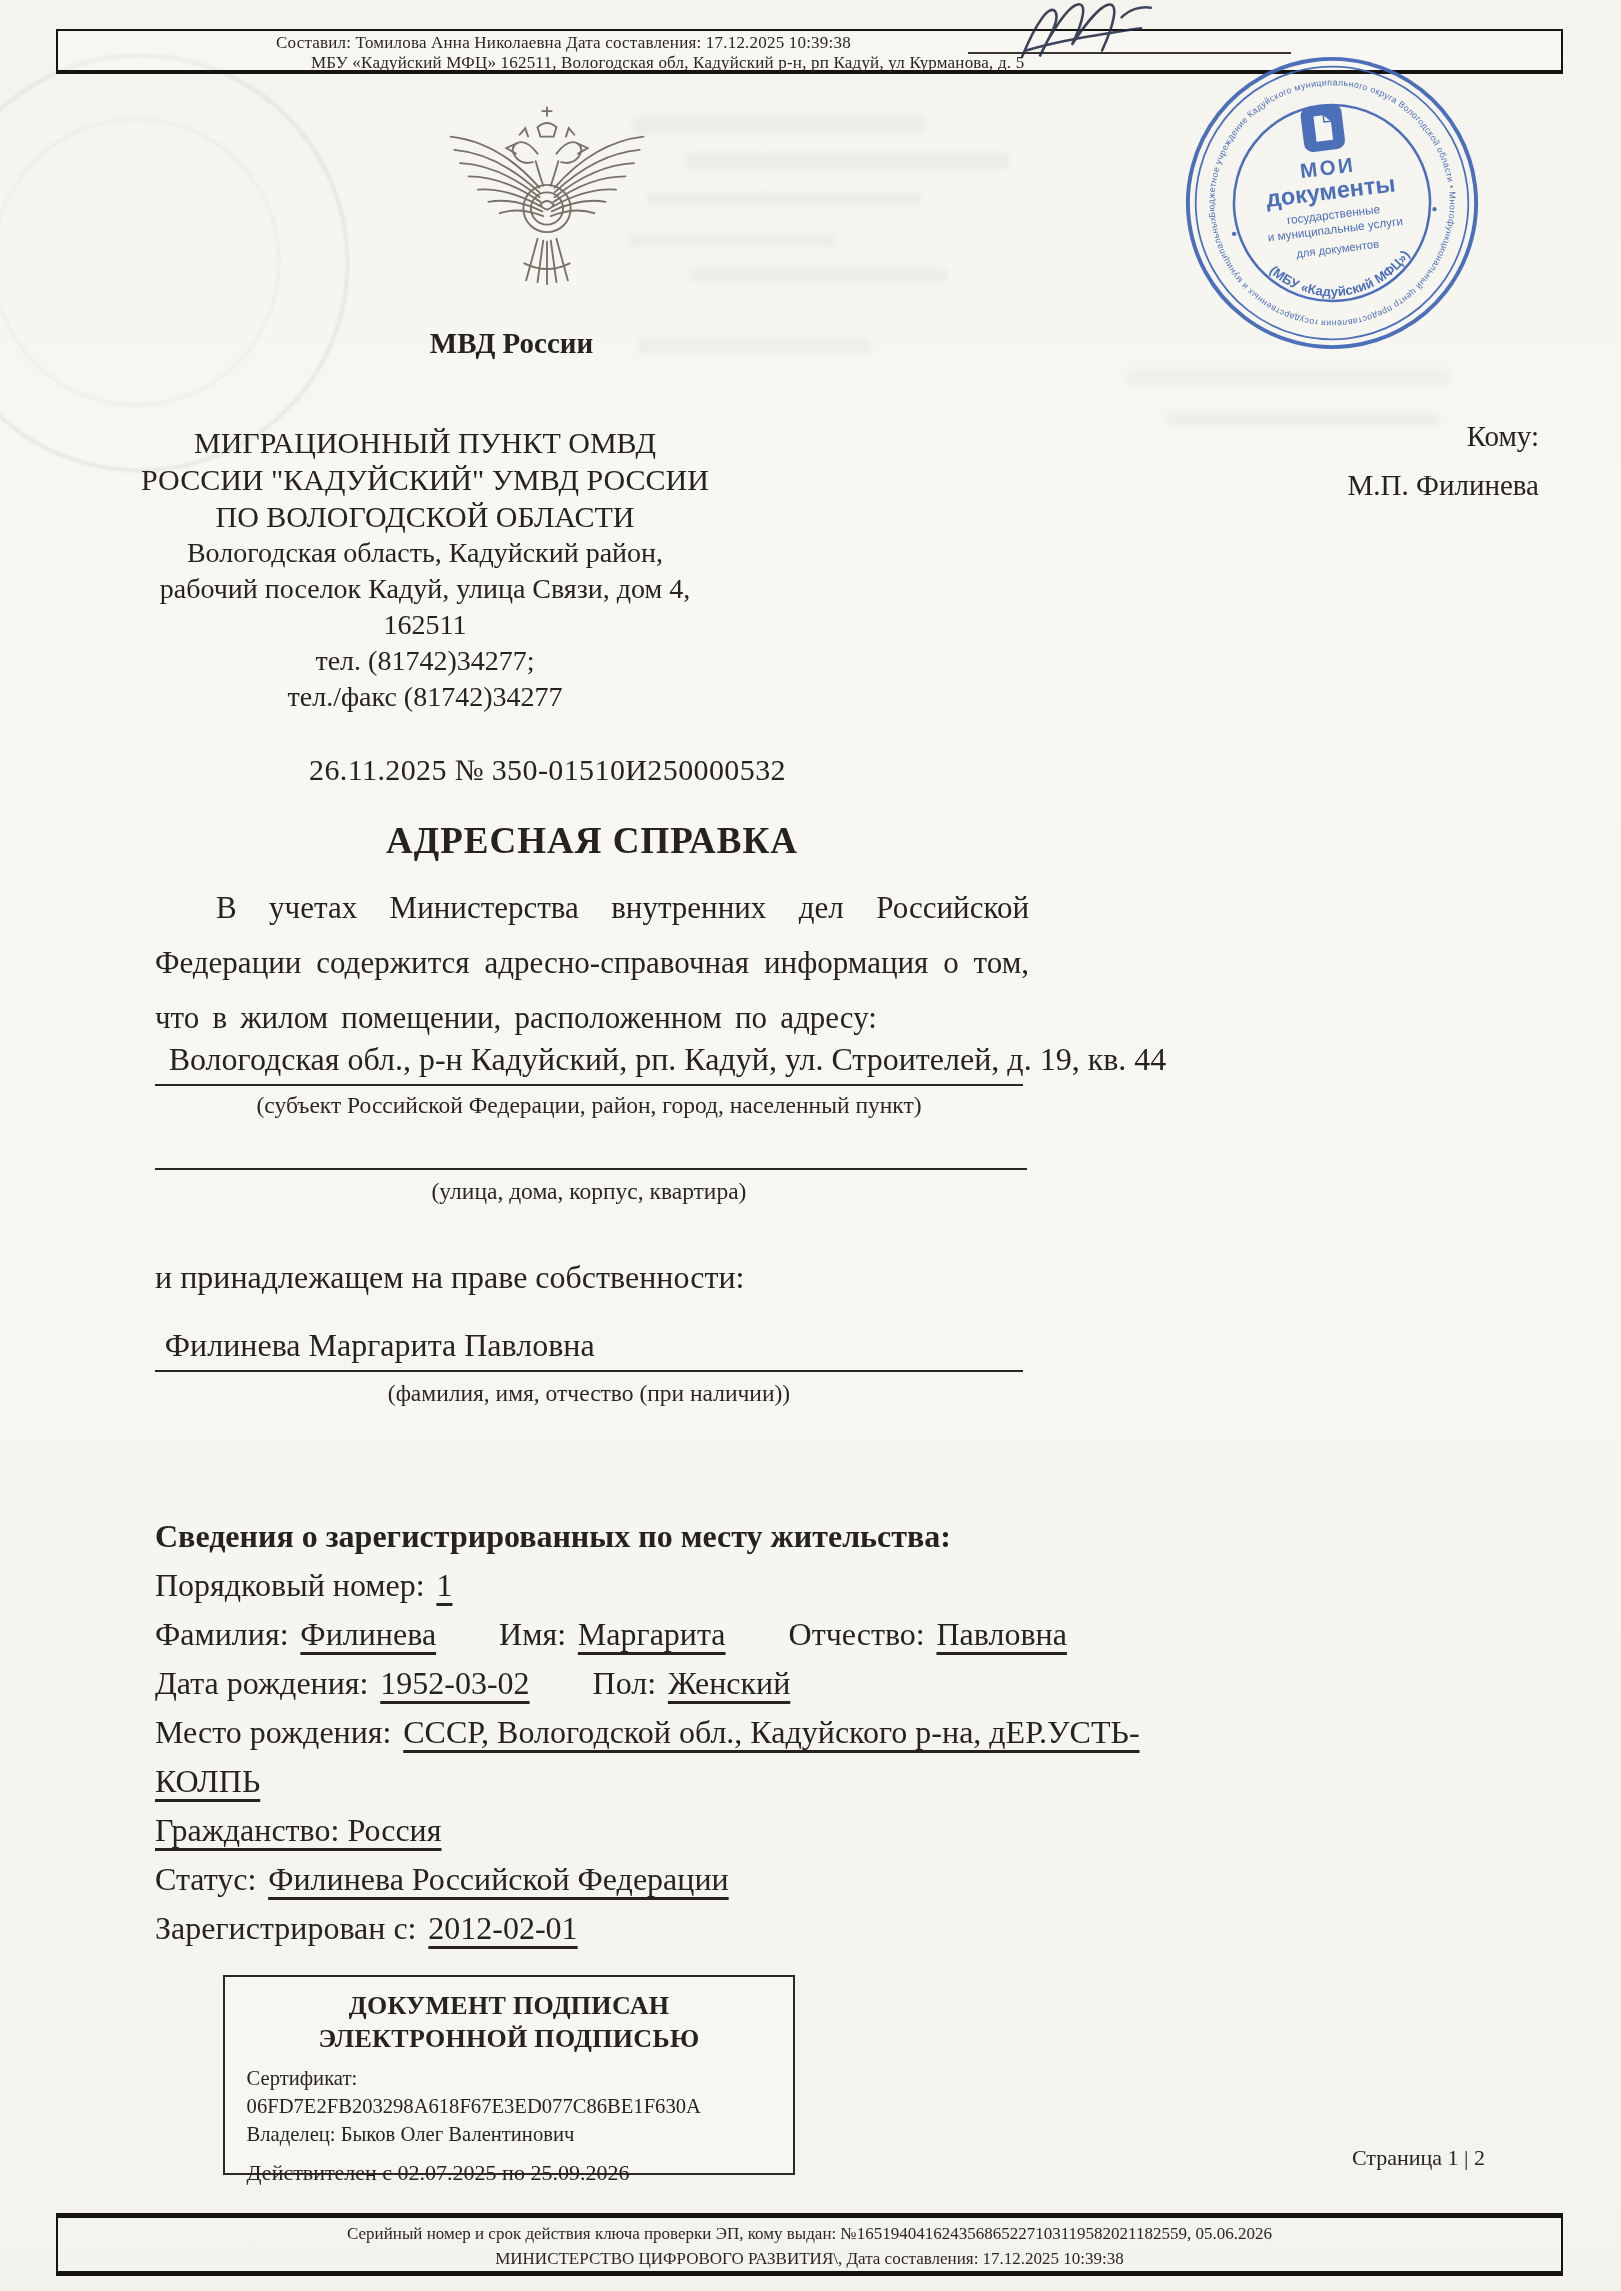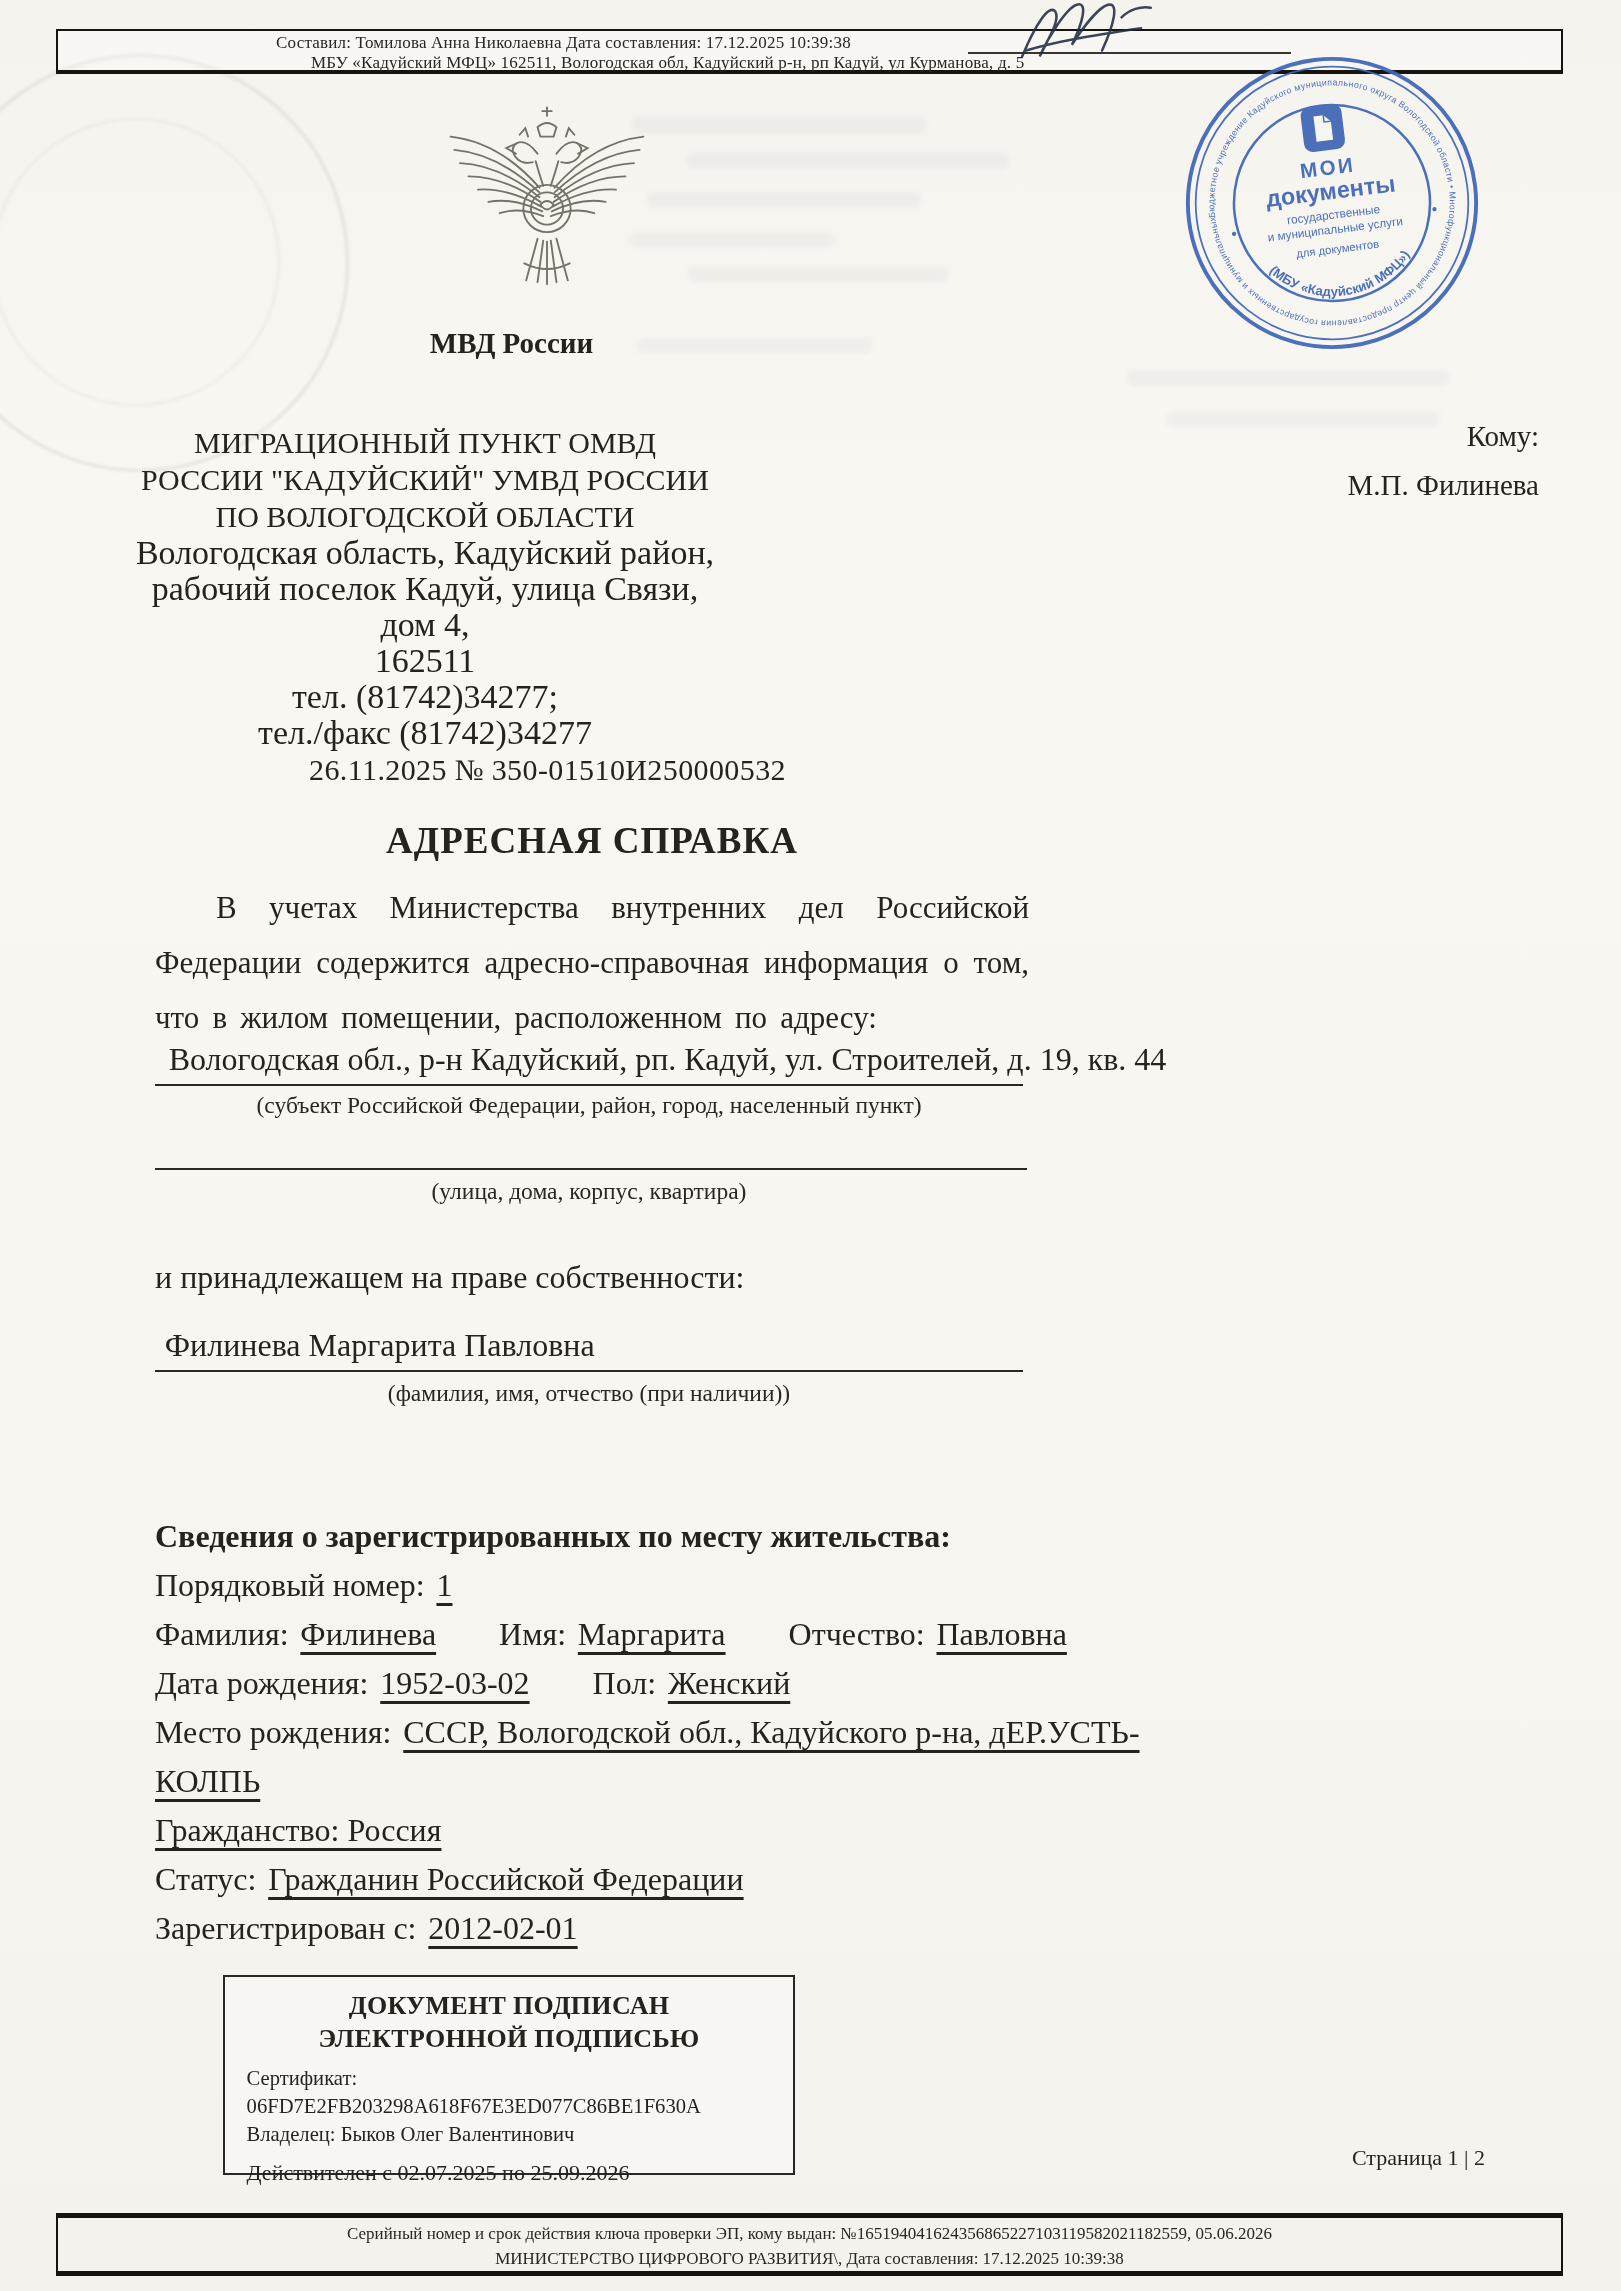--- a/index.html
+++ b/index.html
@@ -18,21 +18,21 @@
   .hb-sign-line{position:absolute;left:910px;top:20.6px;width:323px;border-bottom:2px solid #3a362e;}
   .signature-svg{left:1012px;top:-3.9px;width:147px;height:76px;z-index:6;}
   
   .faint-stamp{left:-69px;top:54px;width:412px;height:412px;border:3.9px solid rgba(125,138,125,.16);border-radius:50%;filter:blur(1.5px);}
   .faint-stamp-inner{left:-7.8px;top:118px;width:284px;height:284px;border:2.9px solid rgba(125,138,125,.11);border-radius:50%;filter:blur(1.5px);}
   
   .eagle-svg{left:443px;top:94px;width:208px;height:229px;opacity:.82;}
   .mvd-caption{left:384px;top:327px;width:255px;text-align:center;font-size:29px;font-weight:bold;}
   .issuer-block{left:129px;top:410px;width:592px;text-align:center;margin-top:14px;}
   .issuer-org{font-size:30px;line-height:37px;}
-  .issuer-addr{font-size:34px;line-height:36px;}
+  .issuer-addr{font-size:28px;line-height:36px;}
   
   .recipient{left:1274px;top:412px;width:265px;text-align:right;font-size:29px;line-height:49px;}
   
   .blue-stamp{left:1182px;top:53px;width:300px;height:300px;opacity:.93;}
   
   .doc-number{left:309px;top:753px;font-size:30px;letter-spacing:0.4px;}
   .doc-title{left:155px;top:819px;width:874px;text-align:center;font-size:37px;font-weight:bold;letter-spacing:1px;}
   .intro{left:155px;top:880px;width:874px;font-size:31px;line-height:55px;text-align:justify;text-indent:61px;word-spacing:5.4px;}
   
   .field{border-bottom:2.9px solid #2b2722;box-sizing:border-box;}
@@ -195,21 +195,21 @@
     <span class="pair"><span class="lbl">Дата рождения:</span><span class="uv">1952-03-02</span></span>
     <span><span class="lbl">Пол:</span><span class="uv">Женский</span></span>
   </div>
   <div>
     <span class="lbl">Место рождения:</span><span class="uv">СССР, Вологодской обл., Кадуйского р-на, дЕР.УСТЬ-КОЛПЬ</span>
   </div>
   <div>
     <span class="uv">Гражданство: Россия</span>
   </div>
   <div>
-    <span class="lbl">Статус:</span><span class="uv">Гражданин Российской Федерации</span>
+    <span class="lbl">Статус:</span><span class="uv">Филинева Российской Федерации</span>
   </div>
   <div>
     <span class="lbl">Зарегистрирован с:</span><span class="uv">2012-02-01</span>
   </div>
 </div>
 
 <div class="abs esign">
   <div class="esign-title">ДОКУМЕНТ ПОДПИСАН</div>
   <div class="esign-title">ЭЛЕКТРОННОЙ ПОДПИСЬЮ</div>
   <div class="esign-small" style="margin-top:8.8px;">Сертификат:</div>

